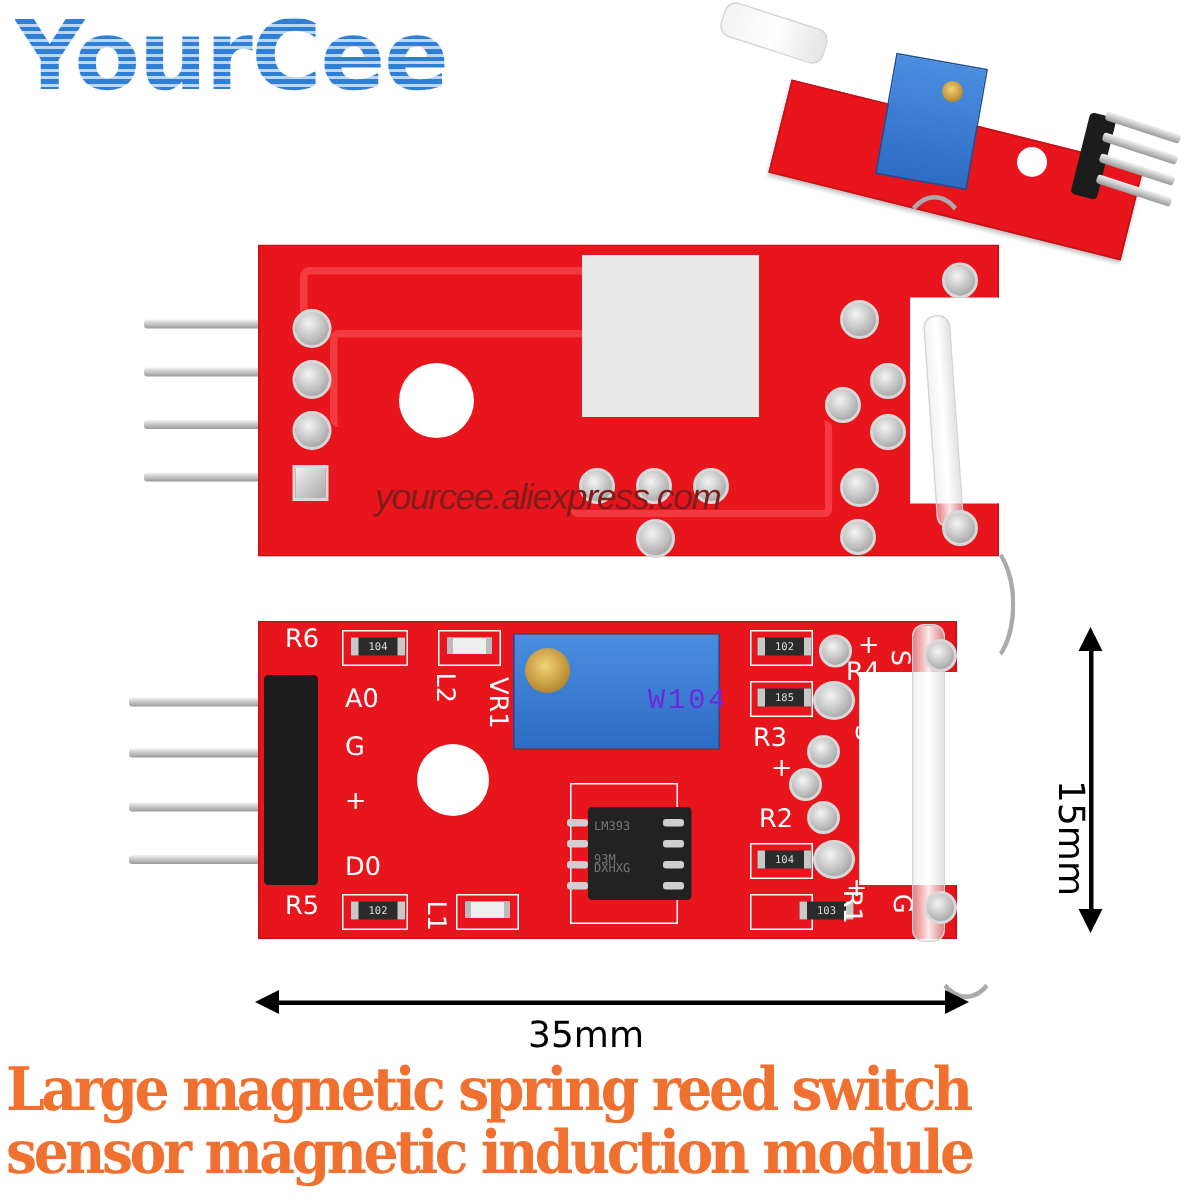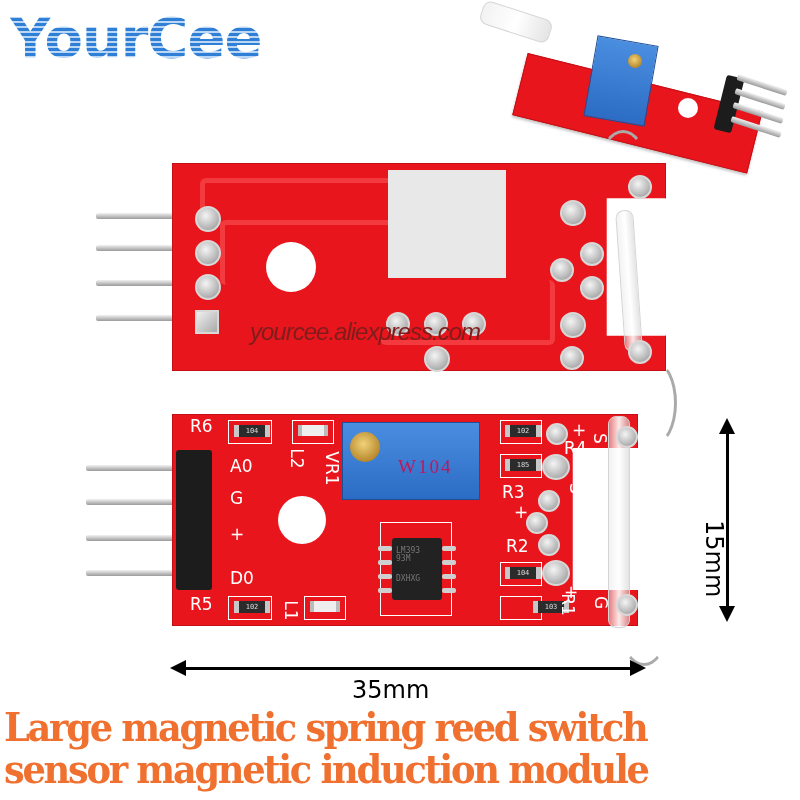--- a/index.html
+++ b/index.html
@@ -1,37 +1,37 @@
 <!DOCTYPE html>
 <html><head>
 <meta charset="utf-8">
 <style>
   html,body{margin:0;padding:0;background:#fff;}
   body{width:800px;height:800px;position:relative;overflow:hidden;font-family:"Liberation Sans",sans-serif;}
   .abs{position:absolute;}
   
-  .logo{left:10px;top:8px;font-family:"DejaVu Sans",sans-serif;font-weight:bold;font-size:56px;letter-spacing:-1px;
+  .logo{left:10px;top:8px;font-family:"DejaVu Sans",sans-serif;font-weight:bold;font-size:64px;letter-spacing:-1px;
     color:#2f7fd6;line-height:60px;
     background:repeating-linear-gradient(180deg,#2f7fd6 0 3px,#bcd7f3 3px 5px);
     -webkit-background-clip:text;background-clip:text;-webkit-text-fill-color:transparent;}
   
   .pcb{background:#e8161c;border:1px solid #c41015;box-shadow:0 2px 3px rgba(0,0,0,.25);}
   .trace{position:absolute;border:5px solid #f23a3f;border-radius:6px;}
   .pad{position:absolute;border-radius:50%;background:radial-gradient(circle at 40% 35%,#f4f4f4,#b9b9b9 60%,#8d8d8d);border:2px solid #d8d8d8;}
   .sqpad{position:absolute;background:linear-gradient(135deg,#f0f0f0,#a9a9a9);border:2px solid #d8d8d8;}
   .hole{position:absolute;border-radius:50%;background:#fff;}
   .pin{position:absolute;height:6px;background:linear-gradient(180deg,#f2f2f2,#9a9a9a);border-radius:2px;}
   .silk{position:absolute;color:#fff;font-family:"DejaVu Sans",sans-serif;font-size:17px;line-height:1;}
   .smd{position:absolute;width:26px;height:12px;background:#2b2b2b;border-left:5px solid #c8c8c8;border-right:5px solid #c8c8c8;
     color:#ddd;font-size:7px;text-align:center;line-height:12px;font-family:"DejaVu Sans Mono",monospace;}
   .smdbox{position:absolute;border:1.5px solid #fff;}
   .led{position:absolute;width:22px;height:11px;background:#eee;border-left:4px solid #bbb;border-right:4px solid #bbb;}
   .header{position:absolute;background:#1c1c1c;border-radius:3px;}
   .pot{position:absolute;background:linear-gradient(180deg,#4a8ee0,#2c6cc4);border:1px solid #1d4f98;}
-  .pot-txt{position:absolute;color:#be185d;font-family:Liberation Serif, serif;font-size:19px;letter-spacing:2px;}
+  .pot-txt{position:absolute;color:#6d28d9;font-family:Liberation Mono, monospace;font-size:19px;letter-spacing:2px;margin-left:34px;}
   .screw{position:absolute;border-radius:50%;background:radial-gradient(circle at 45% 40%,#f1d27a,#b98a2e 70%);}
   .chip{position:absolute;background:#222;border-radius:3px;color:#777;font-size:8px;font-family:"DejaVu Sans Mono",monospace;}
   .chip-leg{position:absolute;width:14px;height:5px;background:#cfcfcf;border-radius:2px;}
   .reed{position:absolute;border-radius:8px;background:linear-gradient(90deg,rgba(230,230,230,.5),rgba(255,255,255,.9),rgba(210,210,210,.6));border:1px solid #d5d5d5;}
   .wire{position:absolute;border:3px solid #9d9d9d;border-radius:50%;}
   .url{position:absolute;color:#7f1d1d;font-style:italic;font-size:24px;font-family:"Liberation Sans",sans-serif;letter-spacing:-1px;}
   .silver-sq{position:absolute;background:#e8e8e8;}
   
   .hline{position:absolute;height:3px;background:#000;}
   .vline{position:absolute;width:3px;background:#000;}
@@ -132,23 +132,23 @@
   <div class="smdbox" style="left:218px;top:186px;width:40px;height:22px;"></div>
   <div class="led" style="left:224px;top:191px;"></div>
 
   <div class="hole" style="left:192px;top:86px;width:48px;height:48px;"></div>
 
   <div class="pot" style="left:256px;top:12px;width:136px;height:76px;"></div>
   <div class="screw" style="left:264px;top:22px;width:30px;height:30px;"></div>
   <div class="pot-txt" style="left:312px;top:46px;">W104</div>
 
   <div class="smdbox" style="left:294px;top:112px;width:70px;height:92px;"></div>
-  <div class="chip" style="left:306px;top:128px;width:50px;height:62px;">
+  <div class="chip" style="left:306px;top:128px;width:69px;height:62px;">
     <div style="position:absolute;left:4px;top:8px;">LM393</div>
-    <div style="position:absolute;left:4px;top:16px;">93M</div>
+    <div style="position:absolute;left:4px;top:30px;">93M</div>
     <div style="position:absolute;left:4px;top:36px;">DXHXG</div>
   </div>
   <div class="chip-leg" style="left:292px;top:136px;"></div>
   <div class="chip-leg" style="left:292px;top:150px;"></div>
   <div class="chip-leg" style="left:292px;top:164px;"></div>
   <div class="chip-leg" style="left:292px;top:178px;"></div>
   <div class="chip-leg" style="left:356px;top:136px;"></div>
   <div class="chip-leg" style="left:356px;top:150px;"></div>
   <div class="chip-leg" style="left:356px;top:164px;"></div>
   <div class="chip-leg" style="left:356px;top:178px;"></div>

